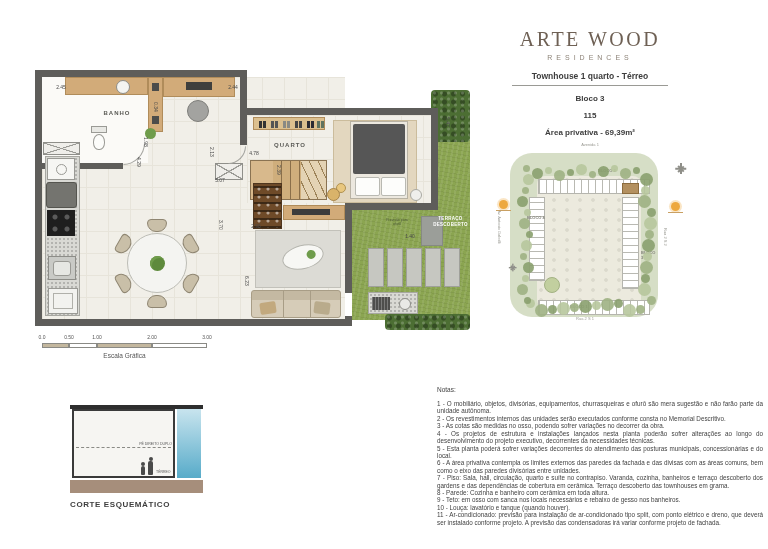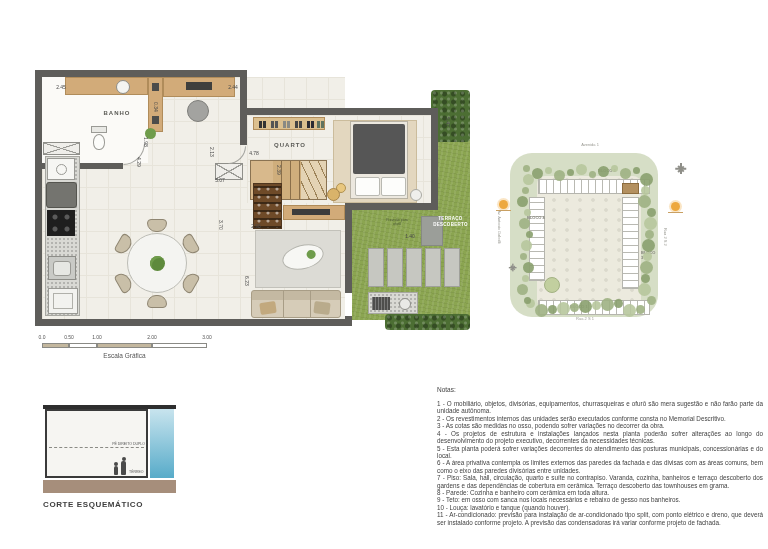--- a/index.html
+++ b/index.html
@@ -72,21 +72,21 @@
   .sun{position:absolute;width:9px;height:9px;border-radius:50%;background:#eda83f;box-shadow:0 0 0 2px rgba(237,168,63,.3);}
   .sun::after{content:"";position:absolute;left:-3px;top:10px;width:15px;height:1px;background:#c9a063;}
   .compass{position:absolute;width:11px;height:11px;}
   .compass i,.compass b{position:absolute;left:5px;top:0;width:1.5px;height:11px;background:#8f8f89;}
   .compass b{transform:rotate(90deg);}
   .compass i.d1{transform:rotate(45deg);height:8px;top:1.5px;}
   .compass i.d2{transform:rotate(-45deg);height:8px;top:1.5px;}
   .hl-unit{position:absolute;background:#b3905f;border:1px solid #8c6c3e;box-sizing:border-box;}
 
   
-  #section{left:43px;top:400px;width:185px;height:112px;}
+  #section{left:70px;top:400px;width:185px;height:112px;}
   .sec-roof{background:#2e2e2e;}
   .sec-room{background:#f6f5f2;border:2px solid #3a3a3a;box-sizing:border-box;}
   .sec-sky{background:linear-gradient(#c8e4ee,#57abc9);}
   .sec-dash{border-top:1px dashed #8a8a85;}
   .sec-small{font-size:3.5px;color:#555;}
   .sec-ground{background:#a68e7b;}
   .sec-title{font-size:8px;font-weight:bold;letter-spacing:.6px;color:#3e3e3e;}
   .person{position:absolute;background:#4a4a4a;border-radius:2px 2px 1px 1px;}
   .person::before{content:"";position:absolute;left:50%;top:-4px;width:4px;height:4px;margin-left:-2px;
      border-radius:50%;background:#4a4a4a;}
@@ -94,20 +94,28 @@
   
   #notes{left:437px;top:386px;width:326px;}
   .notes-title{font-size:6.5px;color:#3f3f3f;margin-bottom:7px;}
   .nitem{font-size:6.3px;line-height:1.18;color:#3f3f3f;text-align:justify;}
 </style>
 </head>
 <body>
 
 <div id="canvas">
 
+  <div id="header" class="abs">
+    <div class="brand">ARTE WOOD</div>
+    <div class="brand-sub">RESIDENCES</div>
+    <div class="h-unit">Townhouse 1 quarto - Térreo</div>
+    <div class="h-line">Bloco 3</div>
+    <div class="h-line">115</div>
+    <div class="h-line">Área privativa - 69,39m²</div>
+  </div>
 
   <div id="plan" class="abs">
 
     <div class="abs floor" style="left:7px;top:9px;width:303px;height:242px;"></div>
     <div class="abs floor" style="left:212px;top:47px;width:184px;height:88px;"></div>
     <div class="abs" style="left:7px;top:9px;width:106px;height:86px;background:#fbfaf7;"></div>
 
     <div class="abs grass" style="left:317px;top:142px;width:118px;height:110px;"></div>
     <div class="abs grass" style="left:403px;top:72px;width:32px;height:76px;"></div>
     <div class="abs hedge" style="left:396px;top:22px;width:39px;height:52px;"></div>

